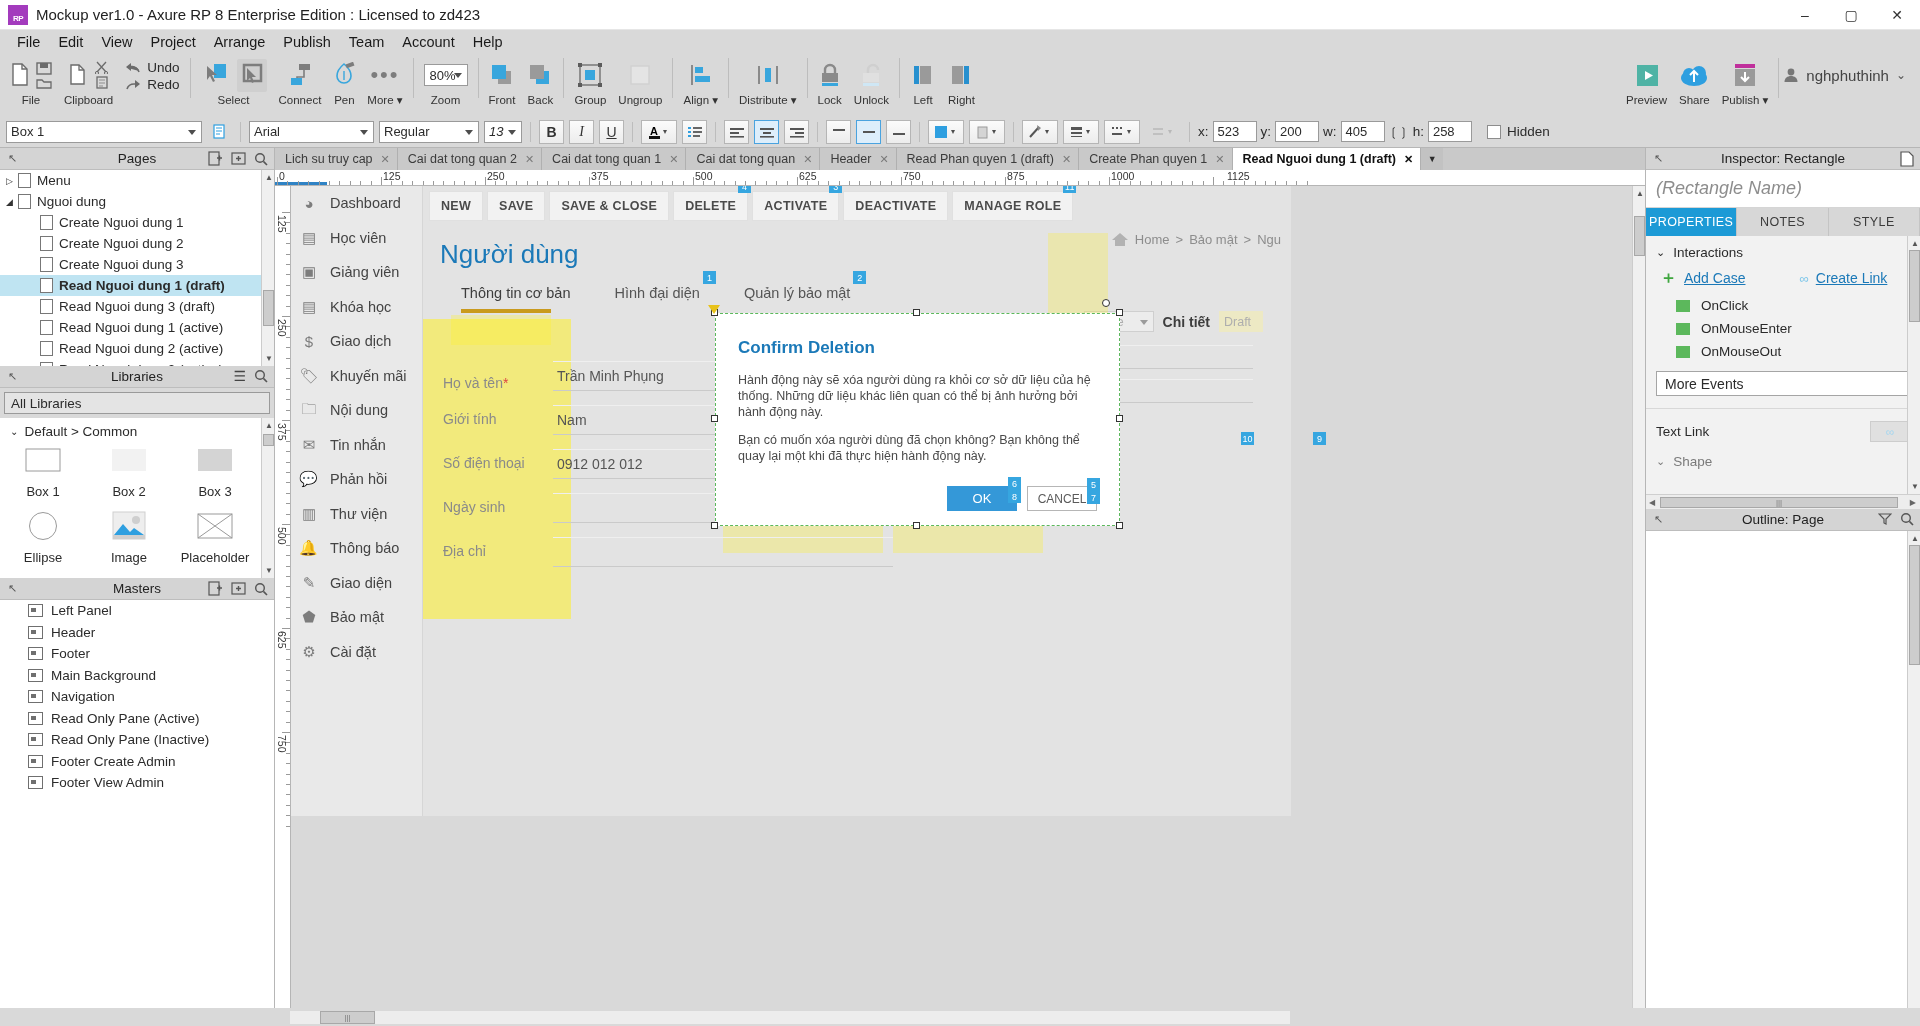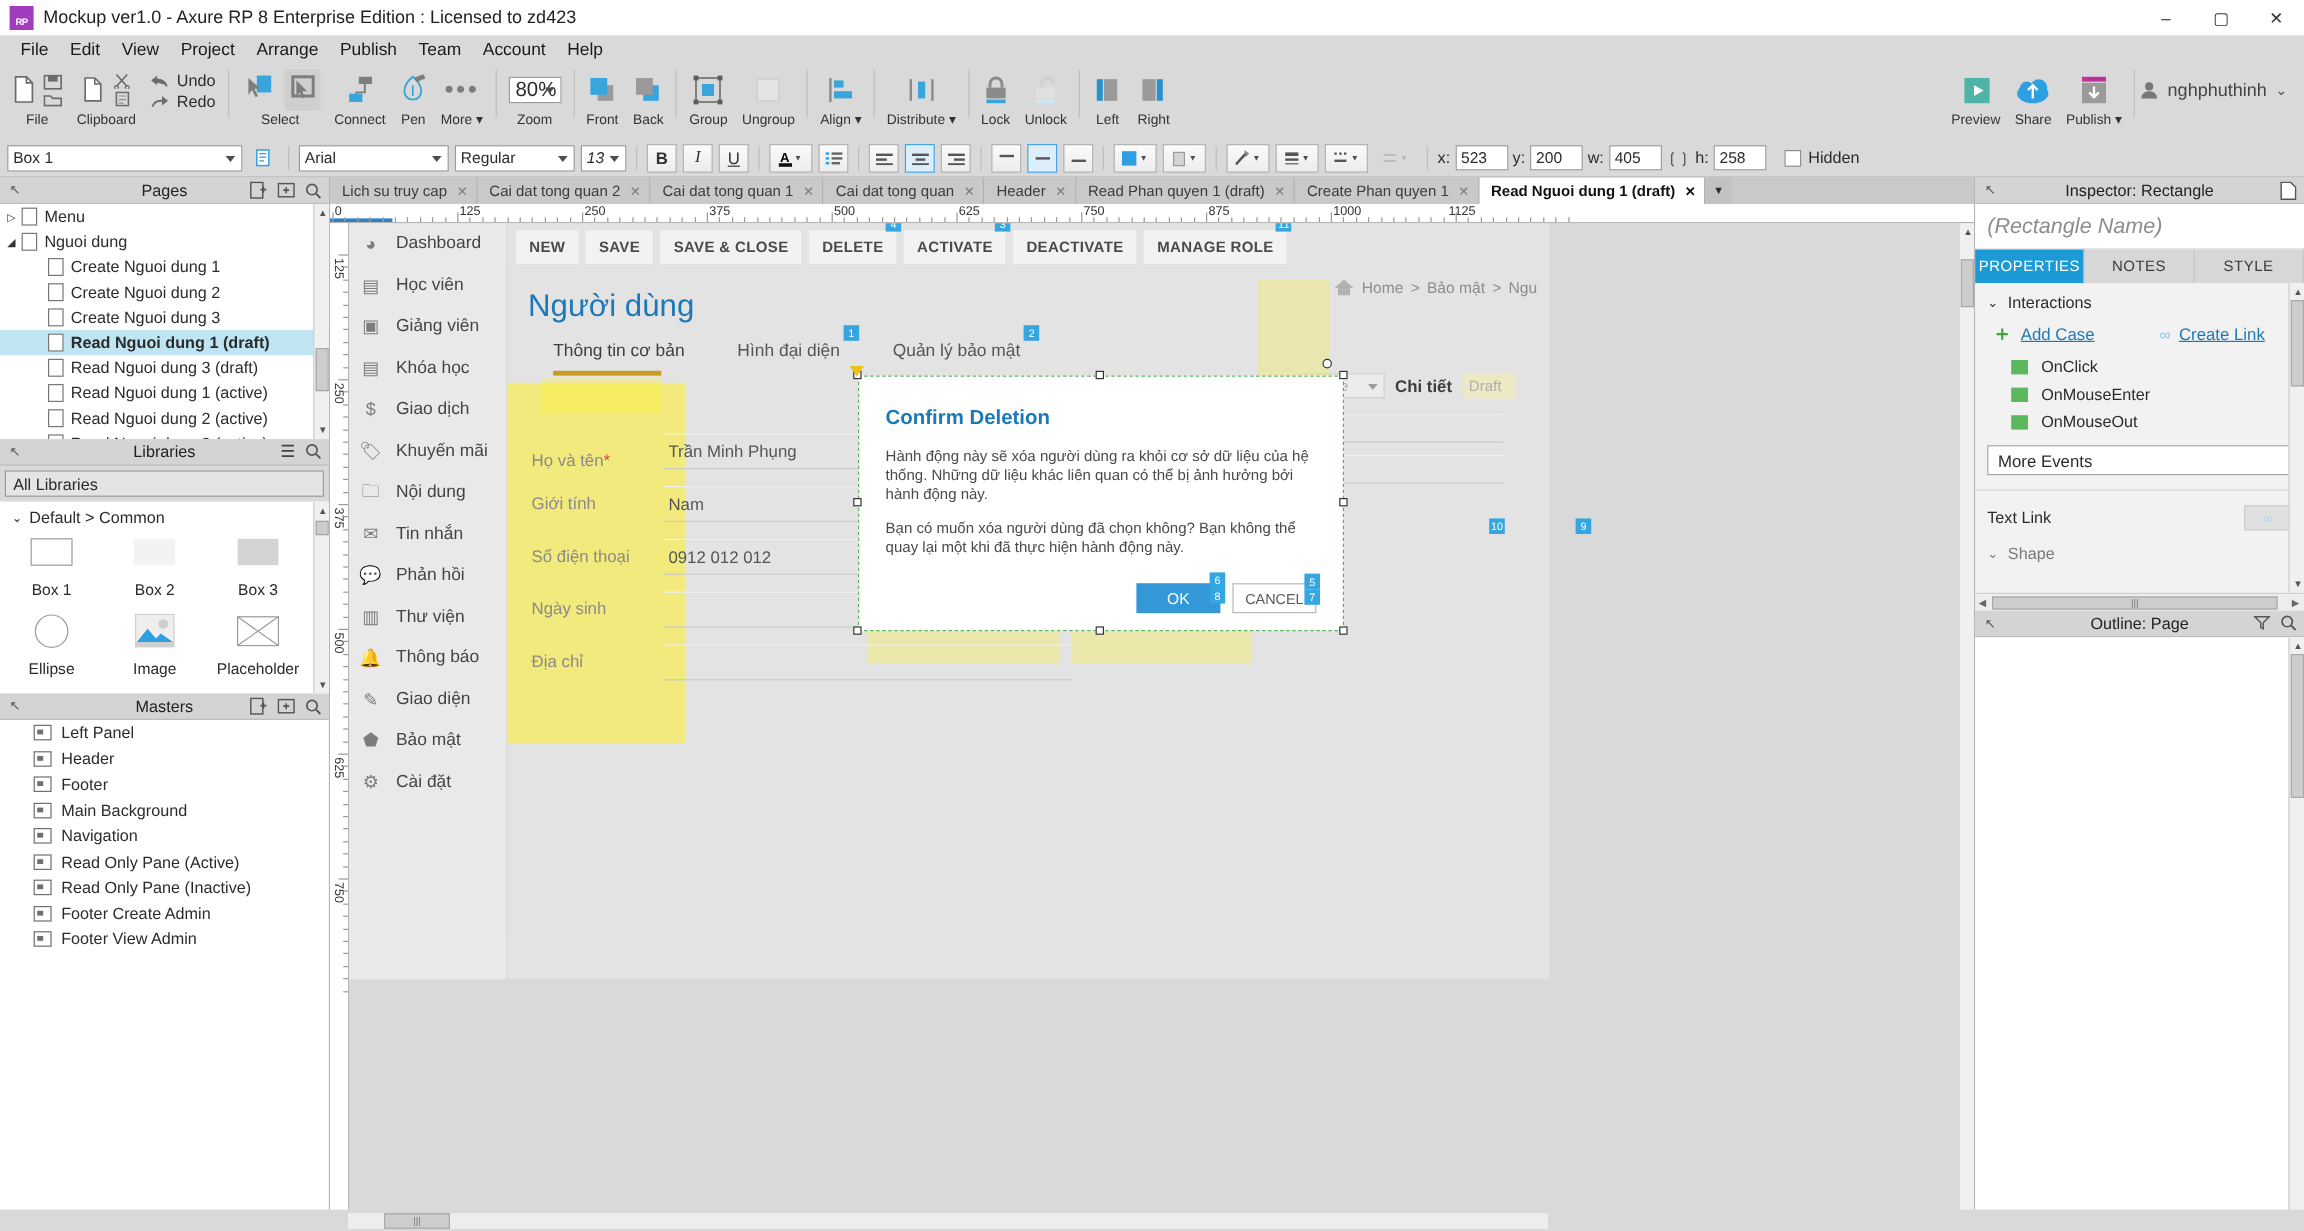--- a/index.html
+++ b/index.html
@@ -32,21 +32,21 @@
   .rgrp .icons{ height:38px; display:flex; align-items:center; gap:6px; }
   .rgrp .lbl{ font-size:11.5px; color:#333; line-height:12px; }
   .rsep{ width:1px; height:40px; background:#bdbdbd; margin:2px 4px 0 4px; align-self:flex-start; }
 
   
   .iconcol{ display:flex; flex-direction:column; gap:2px; justify-content:center; }
 
   .sel-on{ background:#cfcfcf; border-radius:2px; }
 
   .zoombox{ width:44px; height:22px; background:#fff; border:1px solid #9a9a9a;
-    font-size:17px; display:flex; align-items:center; padding-left:5px; position:relative; }
+    font-size:13px; display:flex; align-items:center; padding-left:5px; position:relative; }
   .zoombox .car{ position:absolute; right:5px; top:8px; border-left:4px solid transparent;
     border-right:4px solid transparent; border-top:5px solid #4d4d4d; }
 
   .right-tools{ margin-left:auto; display:flex; align-items:flex-start; padding-right:14px; }
   .user{ display:flex; align-items:center; gap:7px; height:38px; font-size:15px; color:#444; }
 
   
   .formatbar{ height:32px; background:#d9d9d9; display:flex; align-items:center;
     padding:0 6px; gap:5px; border-bottom:1px solid #b6b6b6; flex:none; }
   .fld{ background:#fff; border:1px solid #9a9a9a; height:22px; display:flex; align-items:center;
@@ -1027,21 +1027,21 @@
             <span class="tk" style="left: 834px; height: 8px;"></span>
             <span class="tk" style="left: 844.4px; height: 4px;"></span>
             <span class="tk" style="left: 854.8px; height: 4px;"></span>
             <span class="tk" style="left: 865.2px; height: 4px;"></span>
             <span class="tk" style="left: 875.6px; height: 4px;"></span>
             <span class="tk" style="left: 886px; height: 4px;"></span>
             <span class="tk" style="left: 896.4px; height: 4px;"></span>
             <span class="tk" style="left: 906.8px; height: 4px;"></span>
             <span class="tk" style="left: 917.2px; height: 4px;"></span>
             <span class="tk" style="left: 927.6px; height: 4px;"></span>
-            <span class="num" style="left: 932px;">1125</span>
+            <span class="num" style="left: 952px;">1125</span>
             <span class="tk" style="left: 938px; height: 8px;"></span>
             <span class="tk" style="left: 948.4px; height: 4px;"></span>
             <span class="tk" style="left: 958.8px; height: 4px;"></span>
             <span class="tk" style="left: 969.2px; height: 4px;"></span>
             <span class="tk" style="left: 979.6px; height: 4px;"></span>
             <span class="tk" style="left: 990px; height: 4px;"></span>
             <span class="tk" style="left: 1000.4px; height: 4px;"></span>
             <span class="tk" style="left: 1010.8px; height: 4px;"></span>
             <span class="tk" style="left: 1021.2px; height: 4px;"></span>
             <span class="tk" style="left: 1031.6px; height: 4px;"></span>

